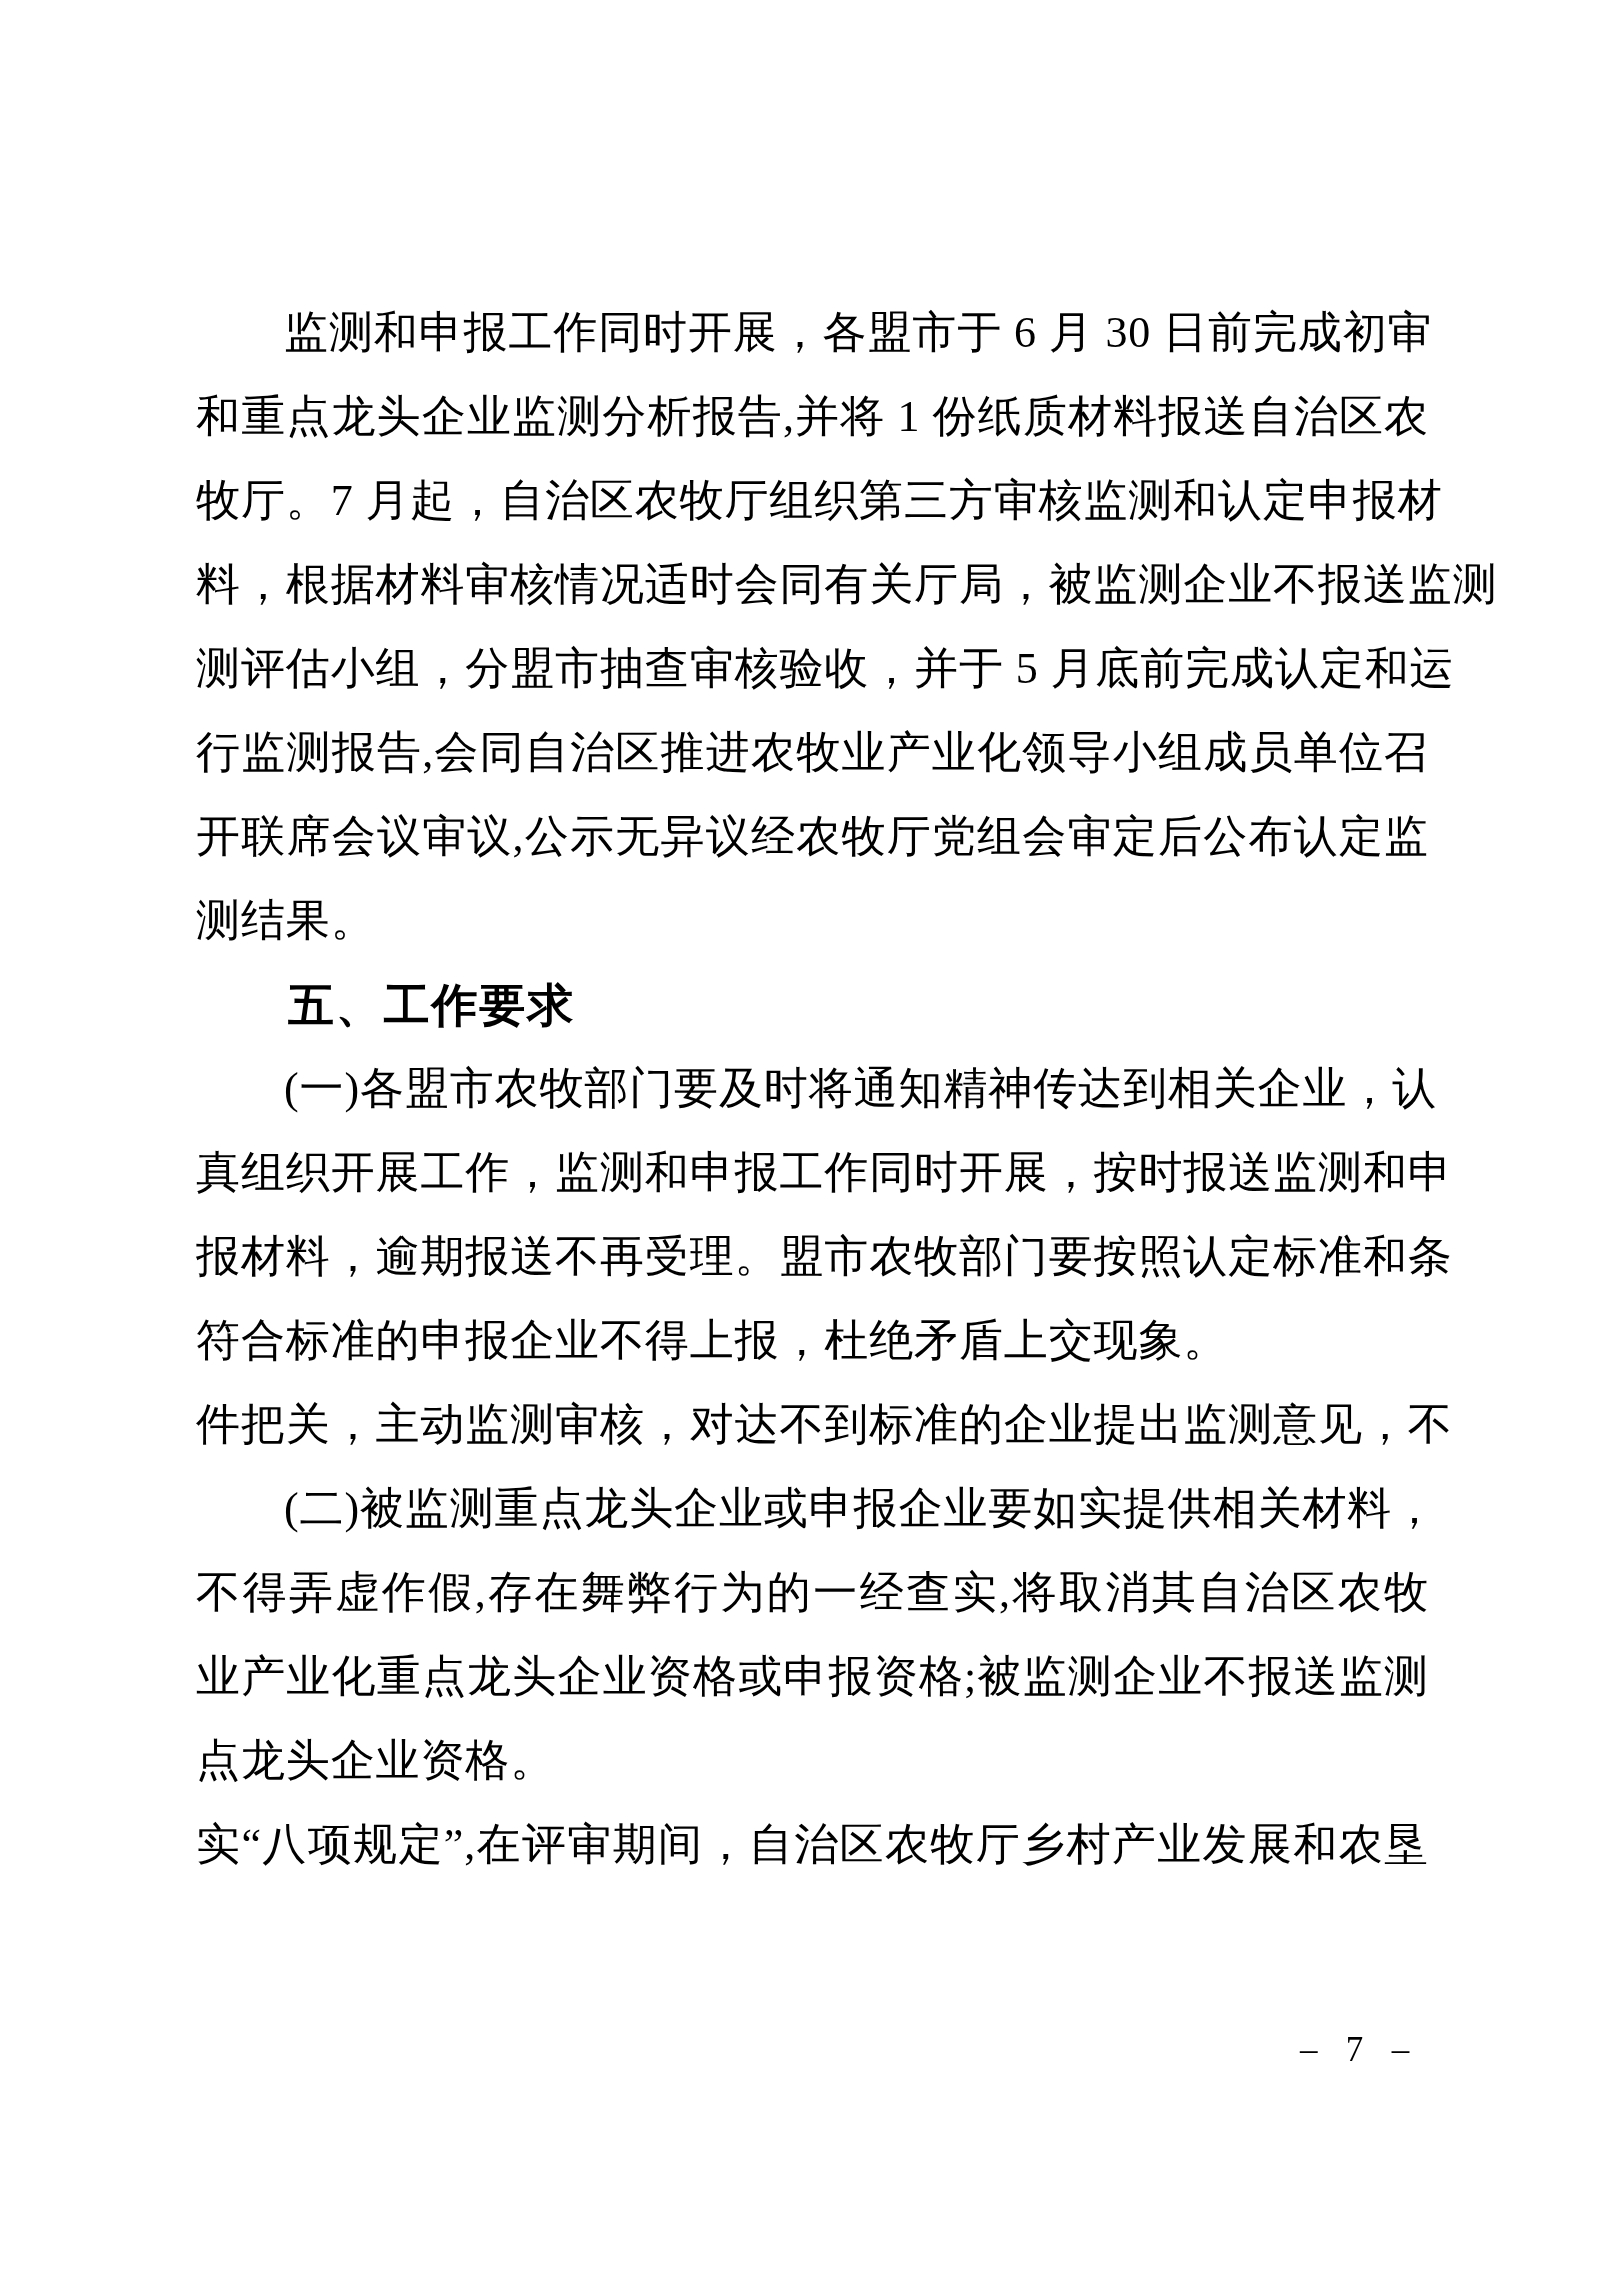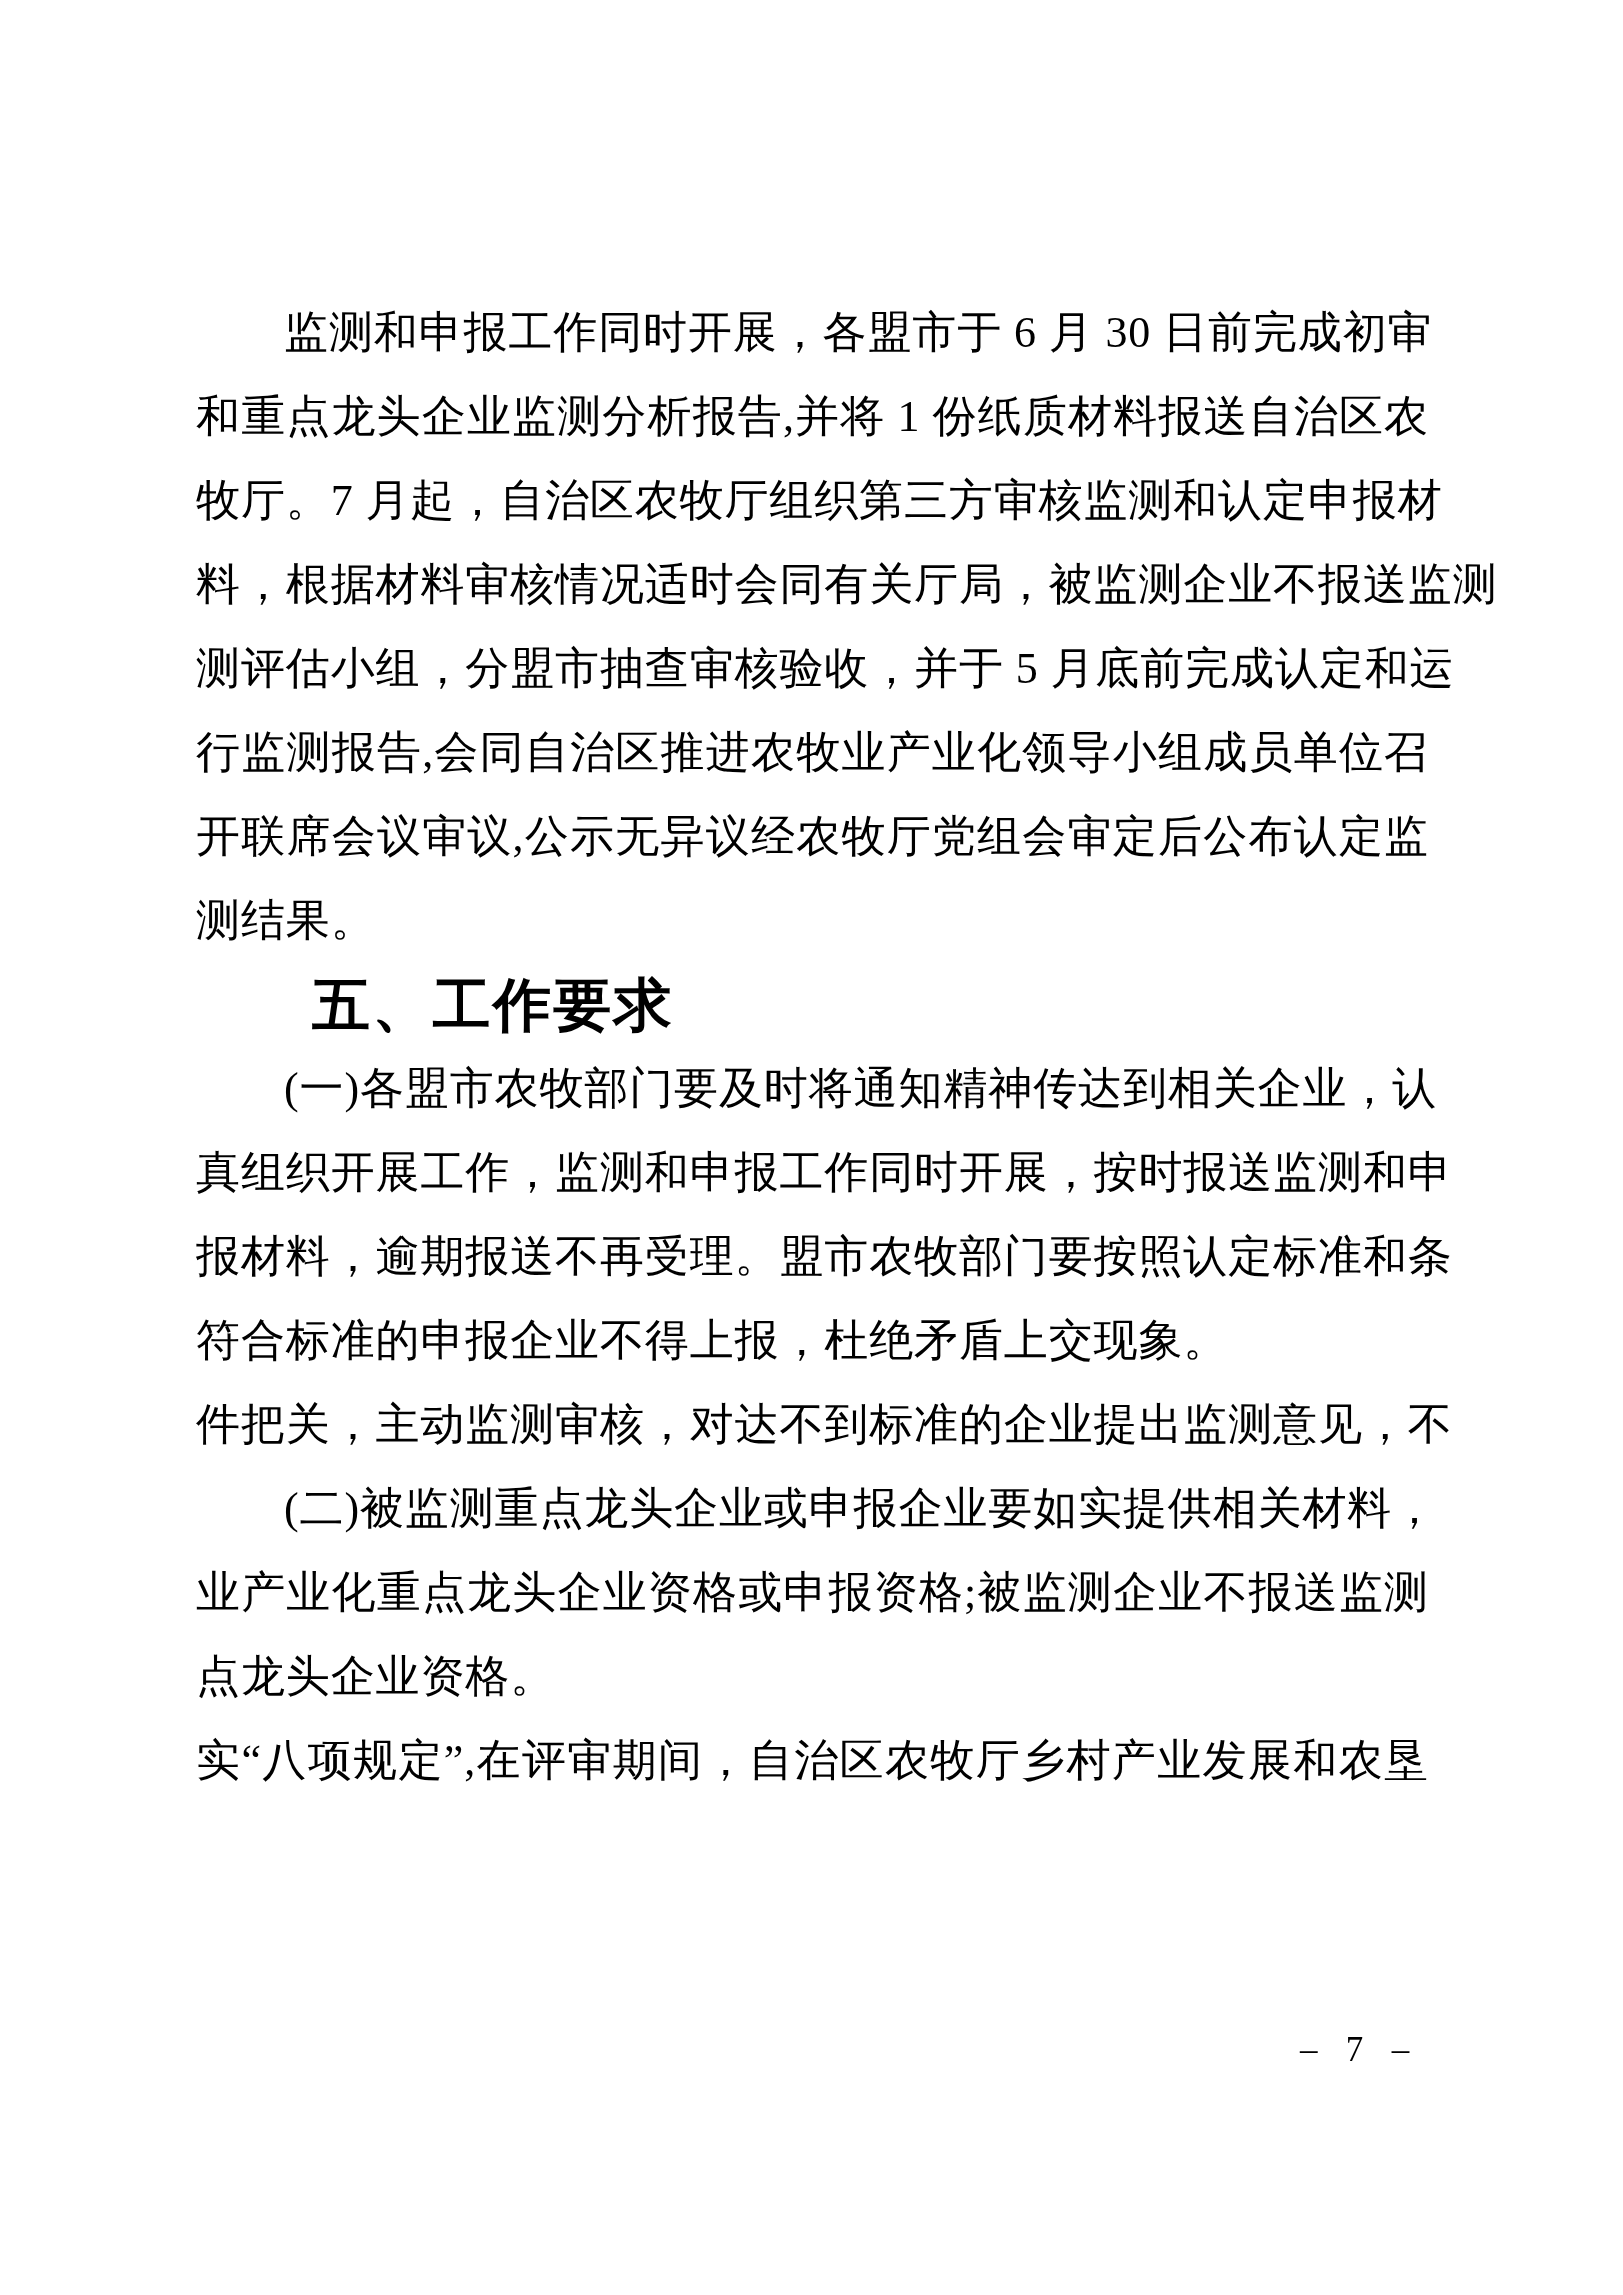--- a/index.html
+++ b/index.html
@@ -42,21 +42,21 @@
   .line.last {
     text-align: left;
     text-align-last: left;
   }
   .line.indent {
     text-indent: 2em;
   }
   .line.heading {
     font-family: "Liberation Sans", "DejaVu Sans", sans-serif;
     font-weight: bold;
-    font-size: 58px;
+    font-size: 46px;
     text-align: right;
     text-align-last: left;
     text-indent: 2em;
     letter-spacing: 0.04em;
   }
   .page-number {
     position: absolute;
     top: 2027px;
     right: 204px;
     font-size: 35px;
@@ -78,19 +78,20 @@
     <p class="line">行监测报告,会同自治区推进农牧业产业化领导小组成员单位召</p>
     <p class="line">开联席会议审议,公示无异议经农牧厅党组会审定后公布认定监</p>
     <p class="line last">测结果。</p>
     <h2 class="line heading">五、工作要求</h2>
     <p class="line indent">(一)各盟市农牧部门要及时将通知精神传达到相关企业，认</p>
     <p class="line">真组织开展工作，监测和申报工作同时开展，按时报送监测和申</p>
     <p class="line">报材料，逾期报送不再受理。盟市农牧部门要按照认定标准和条</p>
     <p class="line last">符合标准的申报企业不得上报，杜绝矛盾上交现象。</p>
     <p class="line">件把关，主动监测审核，对达不到标准的企业提出监测意见，不</p>
     <p class="line indent">(二)被监测重点龙头企业或申报企业要如实提供相关材料，</p>
+    <p class="line">不得弄虚作假,存在舞弊行为的一经查实,将取消其自治区农牧</p>
     <p class="line">业产业化重点龙头企业资格或申报资格;被监测企业不报送监测</p>
     <p class="line last">点龙头企业资格。</p>
     <p class="line">实“八项规定”,在评审期间，自治区农牧厅乡村产业发展和农垦</p>
   </main>
   <div class="page-number">– 7 –</div>
 </div>
 
 
 </body></html>

